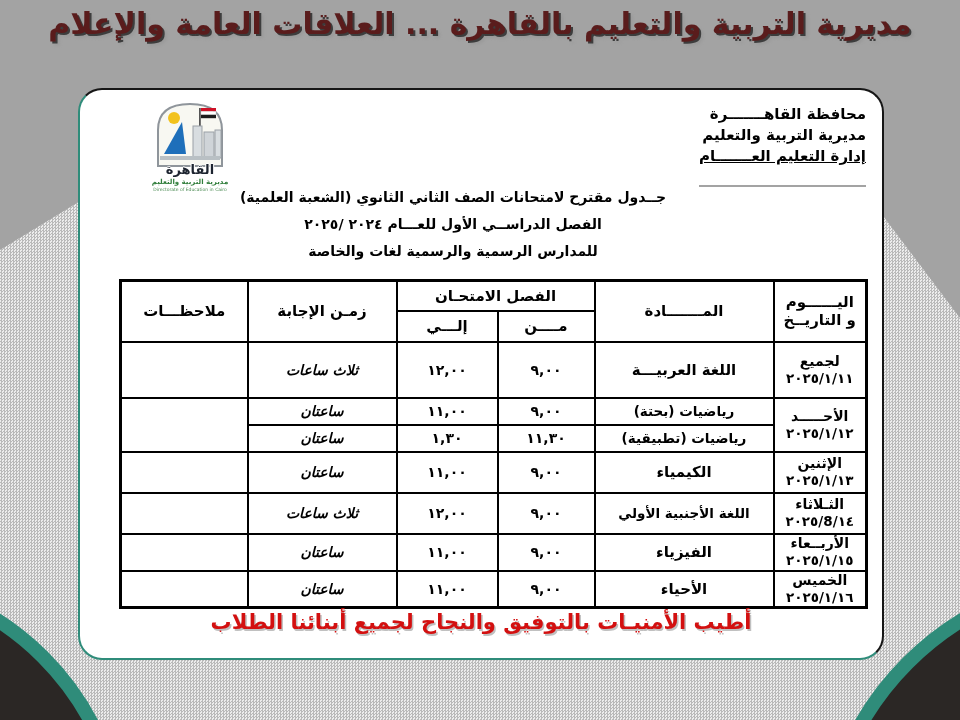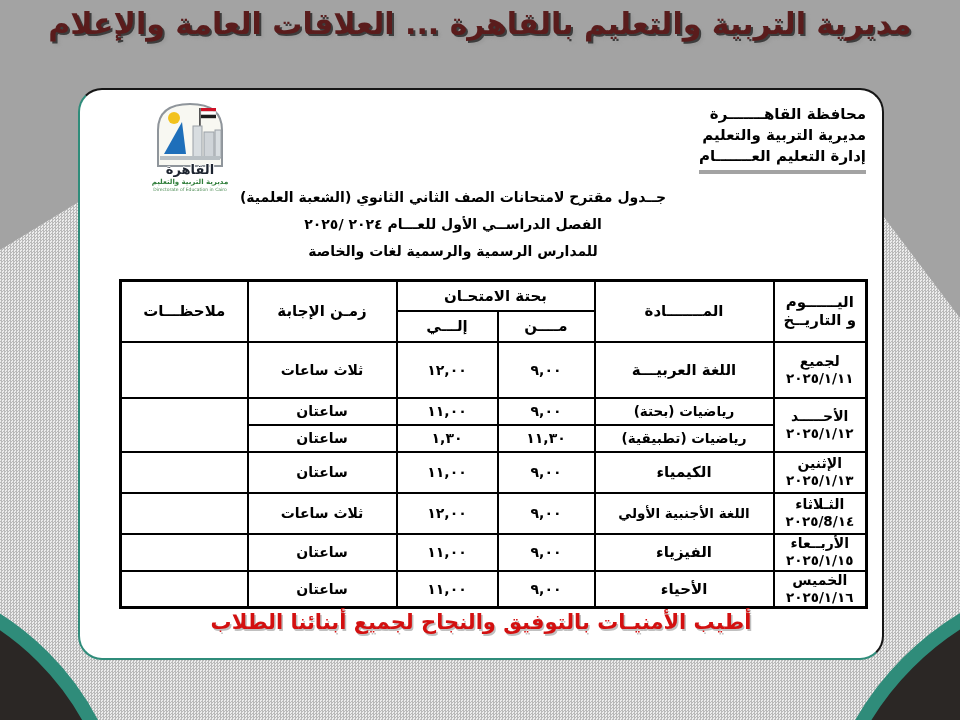--- a/index.html
+++ b/index.html
@@ -37,37 +37,37 @@
   
   .logo{ position:absolute; left:52px; top:10px; width:116px; text-align:center; }
   .logo-city{ direction:rtl; font-size:13px; font-weight:bold; color:#1d2430; margin-top:-12px;
               text-shadow:-1px 0 #fff,1px 0 #fff,0 -1px #fff,0 1px #fff; }
   .logo-ar{ direction:rtl; font-size:7px; font-weight:bold; color:#2f7d3a; margin-top:1px; }
   .logo-en{ font-size:5px; color:#4a8a52; transform:scale(.9); }
 
   
   .letterhead{ position:absolute; right:16px; top:14px; width:200px; direction:rtl;
                text-align:right; font-weight:bold; font-size:15px; color:#000; line-height:21px; }
-  .letterhead .u{ border-bottom:4px solid #a3a3a3; display:inline-block; padding-bottom:3px; }
+  .letterhead .u{ border-bottom:2px solid #a3a3a3; display:inline-block; padding-bottom:18px;text-decoration:underline; }
 
   
   .doc-title{ position:absolute; top:94px; left:0; right:96px; direction:rtl; text-align:center;
               font-weight:bold; color:#000; font-size:14px; line-height:27px;padding-left:40px; }
 
   
   table.sched{ position:absolute; left:39px; top:189px; width:746px; direction:rtl;
                border-collapse:collapse; table-layout:fixed; background:#fff;
                border:3px solid #000; }
   table.sched th, table.sched td{ border:2px solid #000; text-align:center;
                vertical-align:middle; font-weight:bold; color:#000; padding:0 2px; }
   table.sched th{ font-size:15px; }
   td.c-day  { font-size:14px; line-height:17px; }
   td.c-subj { font-size:15px; }
   td.c-time { font-size:14px; }
-  td.c-dur  { font-size:14px; }
+  td.c-dur  { font-size:14px;font-style:italic; }
   .hr1{ height:30px; } .hr2{ height:31px; }
   .r1{ height:56px; } .r2a{ height:27px; } .r2b{ height:27px; }
   .r3{ height:41px; } .r4{ height:41px; } .r5{ height:37px; } .r6{ height:36px; }
   .small-subj{ font-size:13.5px !important; }
   .date{ font-size:13.5px; }
 
   
   .footer-wish{ position:absolute; left:0; right:0; top:520px; text-align:center; direction:rtl;
                 font-size:21px; font-weight:bold; color:#d31010;
                 text-shadow:1.5px 1.5px 0 #c0c0c0; }
@@ -129,21 +129,21 @@
           <col style="width:149px">
           <col style="width:127px">
       </colgroup>
       <thead>
         <tr class="hr1">
           <th rowspan="2">
             <div>اليــــــوم</div>
             <div>و التاريــخ</div>
           </th>
           <th rowspan="2">المـــــــادة</th>
-          <th colspan="2">بحتة الامتحـان</th>
+          <th colspan="2">الفصل الامتحـان</th>
           <th rowspan="2">زمـن الإجابة</th>
           <th rowspan="2">ملاحظـــات</th>
         </tr>
         <tr class="hr2">
           <th>مــــن</th>
           <th>إلـــي</th>
         </tr>
       </thead>
       <tbody>
         <tr class="r1">

